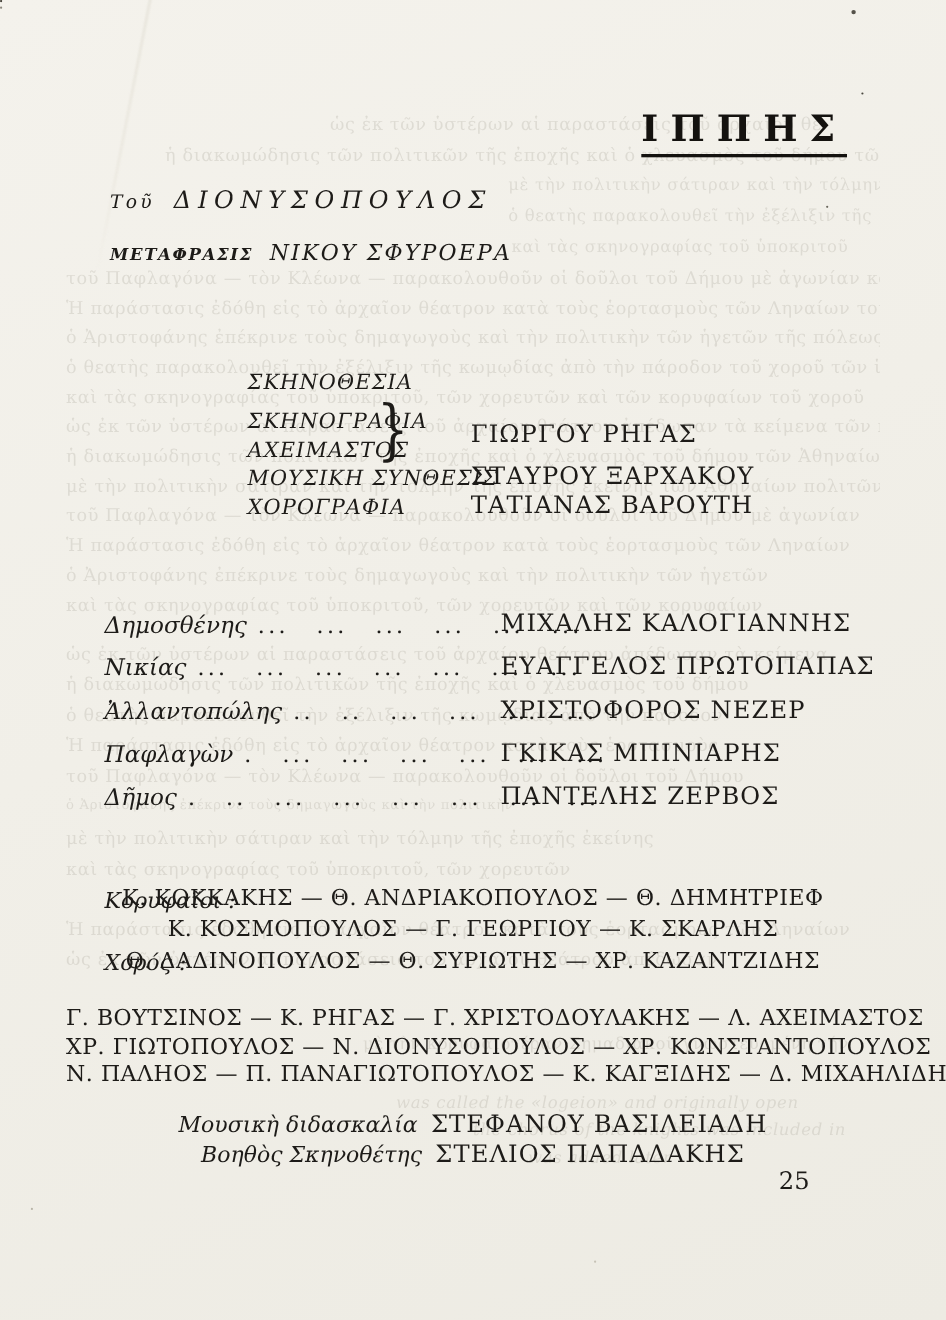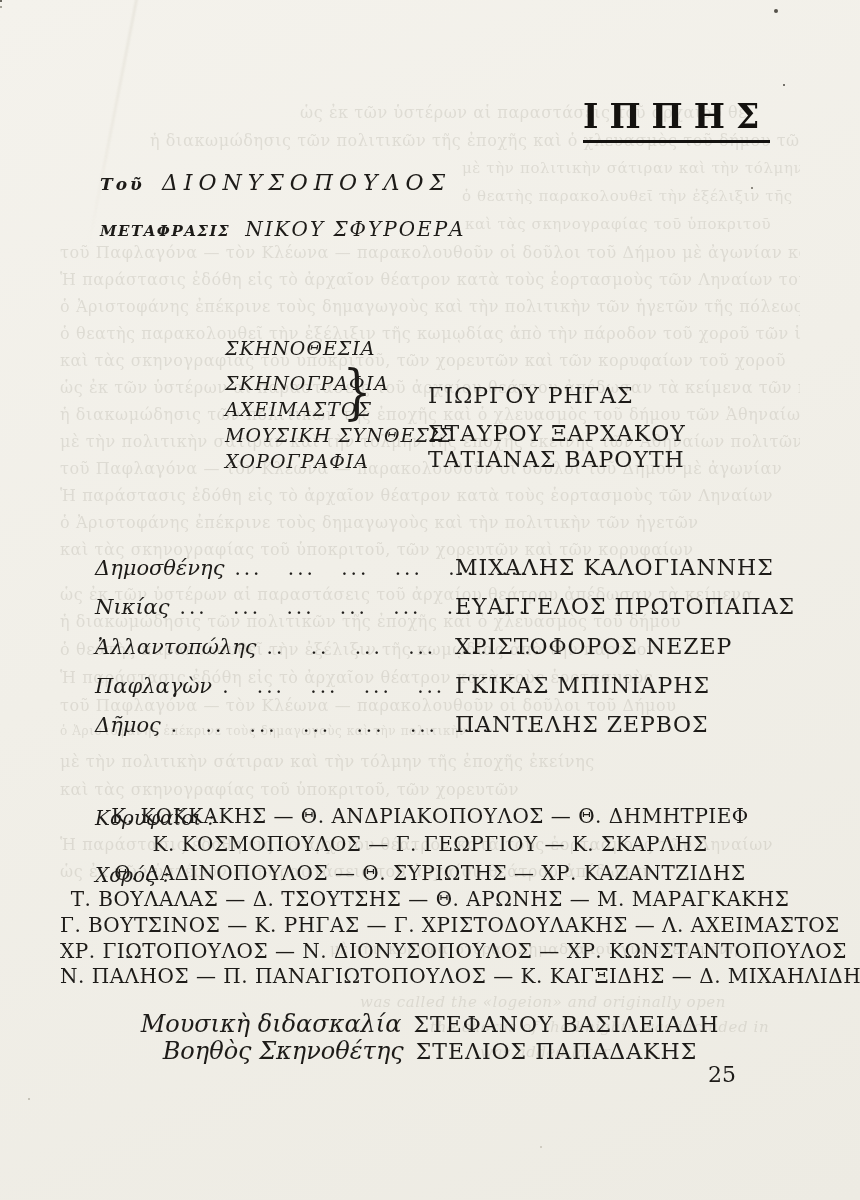--- a/index.html
+++ b/index.html
@@ -25,21 +25,21 @@
           transform:rotate(11deg);opacity:.55;filter:blur(1px);}
 
   
   .ink{position:absolute;z-index:2;}
 
   .title{left:583px;top:100px;margin:0;font-size:33px;font-weight:700;
          letter-spacing:11px;line-height:1;color:#14120f;
          padding-bottom:7px;border-bottom:3px solid #14120f;}
 
   .byline{left:100px;top:170px;white-space:nowrap;}
-  .byline .prefix{font-style:italic;font-weight:700;font-size:17px;letter-spacing:3px;}
+  .byline .prefix{font-style:italic;font-weight:400;font-size:17px;letter-spacing:3px;}
   .byline .author{font-style:italic;font-size:22px;letter-spacing:6px;margin-left:12px;}
 
   .transl{left:100px;top:217px;white-space:nowrap;}
   .transl .label{font-style:italic;font-weight:700;font-size:15px;letter-spacing:1.5px;margin-top:40px;}
   .transl .name{font-style:italic;font-size:20px;letter-spacing:2px;margin-left:10px;}
 
   .cr-label{position:absolute;left:225px;font-style:italic;font-size:19px;
             letter-spacing:1px;white-space:nowrap;z-index:2;}
   .cr-name{position:absolute;left:428px;font-size:22px;letter-spacing:1px;
            white-space:nowrap;z-index:2;}
@@ -52,21 +52,21 @@
   .cast-row .actor{position:absolute;left:360px;top:-1px;font-size:22px;
                    letter-spacing:1px;white-space:nowrap;}
 
   .group-label{position:absolute;left:95px;font-style:italic;font-size:20px;
                white-space:nowrap;z-index:2;}
   .caps-line{position:absolute;left:60px;right:60px;text-align:center;font-size:20px;
              letter-spacing:.5px;white-space:nowrap;z-index:2;}
 
   .staff-line{position:absolute;left:60px;right:60px;text-align:center;
               white-space:nowrap;z-index:2;}
-  .staff-line .s-label{font-style:italic;font-size:24px;margin-right:12px;}
+  .staff-line .s-label{font-style:italic;font-size:20px;margin-right:12px;}
   .staff-line .s-name{font-size:22px;letter-spacing:1px;}
 
   .page-number{left:708px;top:1062px;font-size:22px;}
 </style>
 </head>
 <body>
 
 <div class="page">
 
   <div class="bleed-layer">
@@ -148,21 +148,20 @@
     <span class="role">Δῆμος</span><span class="dots">. .. ... ... ... ... ... ...</span>
     <span class="actor">ΠΑΝΤΕΛΗΣ ΖΕΡΒΟΣ</span>
   </div>
 
   <div class="group-label" style="top:806px">Κορυφαῖοι :</div>
   <div class="caps-line" style="top:804px">Κ. ΚΟΚΚΑΚΗΣ — Θ. ΑΝΔΡΙΑΚΟΠΟΥΛΟΣ — Θ. ΔΗΜΗΤΡΙΕΦ</div>
   <div class="caps-line" style="top:832px">Κ. ΚΟΣΜΟΠΟΥΛΟΣ — Γ. ΓΕΩΡΓΙΟΥ — Κ. ΣΚΑΡΛΗΣ</div>
 
   <div class="group-label" style="top:863px">Χορός :</div>
   <div class="caps-line" style="top:861px">Θ. ΔΑΔΙΝΟΠΟΥΛΟΣ — Θ. ΣΥΡΙΩΤΗΣ — ΧΡ. ΚΑΖΑΝΤΖΙΔΗΣ</div>
-  <div class="caps-line" style="top:887px">Τ. ΒΟΥΛΑΛΑΣ — Δ. ΤΣΟΥΤΣΗΣ — Θ. ΑΡΩΝΗΣ — Μ. ΜΑΡΑΓΚΑΚΗΣ</div>
   <div class="caps-line" style="top:913px">Γ. ΒΟΥΤΣΙΝΟΣ — Κ. ΡΗΓΑΣ — Γ. ΧΡΙΣΤΟΔΟΥΛΑΚΗΣ — Λ. ΑΧΕΙΜΑΣΤΟΣ</div>
   <div class="caps-line" style="top:939px">ΧΡ. ΓΙΩΤΟΠΟΥΛΟΣ — Ν. ΔΙΟΝΥΣΟΠΟΥΛΟΣ — ΧΡ. ΚΩΝΣΤΑΝΤΟΠΟΥΛΟΣ</div>
   <div class="caps-line" style="top:964px">Ν. ΠΑΛΗΟΣ — Π. ΠΑΝΑΓΙΩΤΟΠΟΥΛΟΣ — Κ. ΚΑΓΞΙΔΗΣ — Δ. ΜΙΧΑΗΛΙΔΗΣ</div>
 
   <div class="staff-line" style="top:1010px">
     <span class="s-label">Μουσικὴ διδασκαλία</span><span class="s-name">ΣΤΕΦΑΝΟΥ ΒΑΣΙΛΕΙΑΔΗ</span>
   </div>
   <div class="staff-line" style="top:1037px">
     <span class="s-label">Βοηθὸς Σκηνοθέτης</span><span class="s-name">ΣΤΕΛΙΟΣ ΠΑΠΑΔΑΚΗΣ</span>
   </div>

